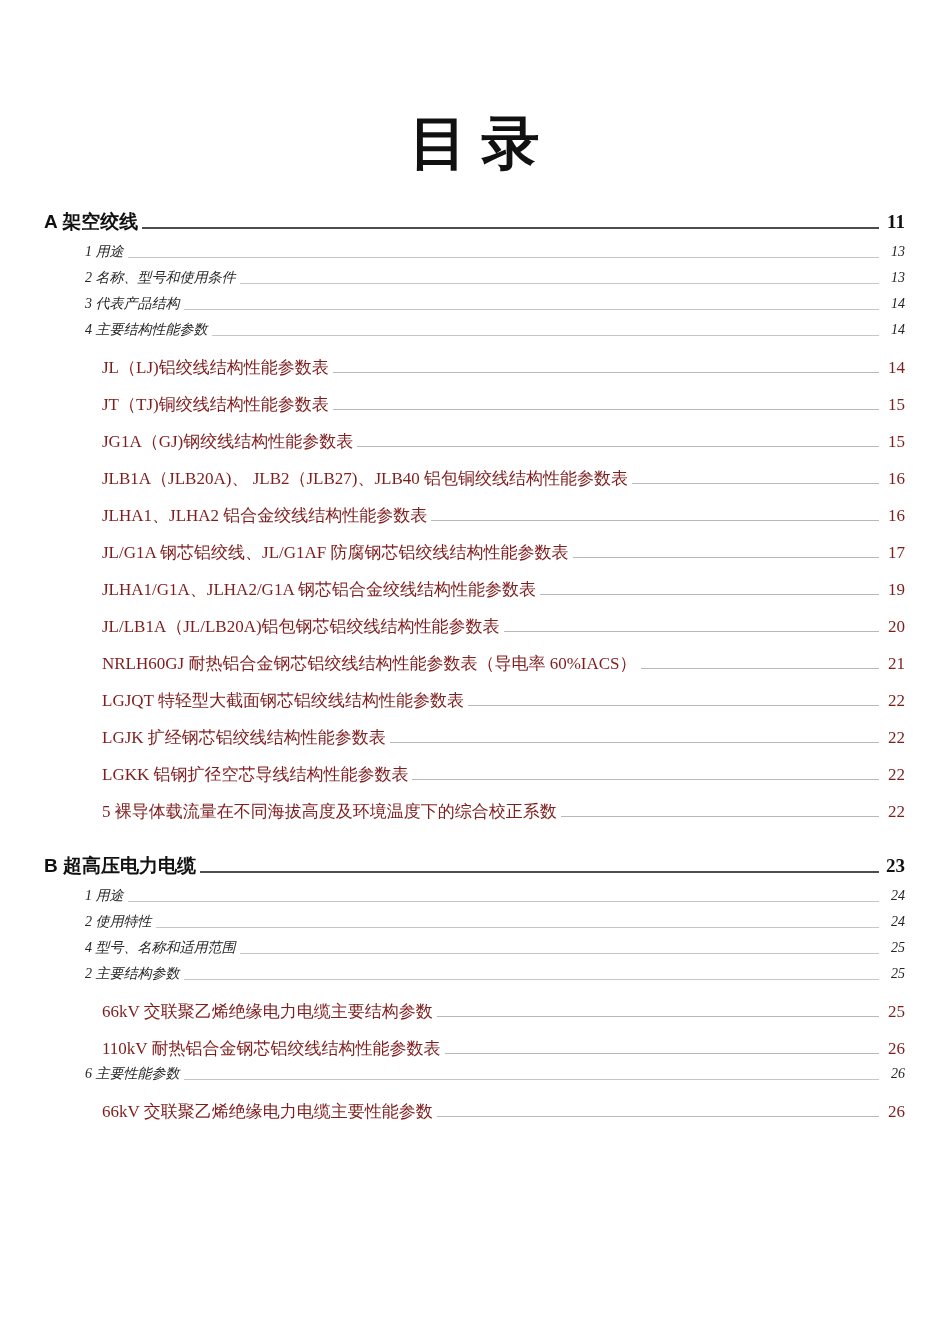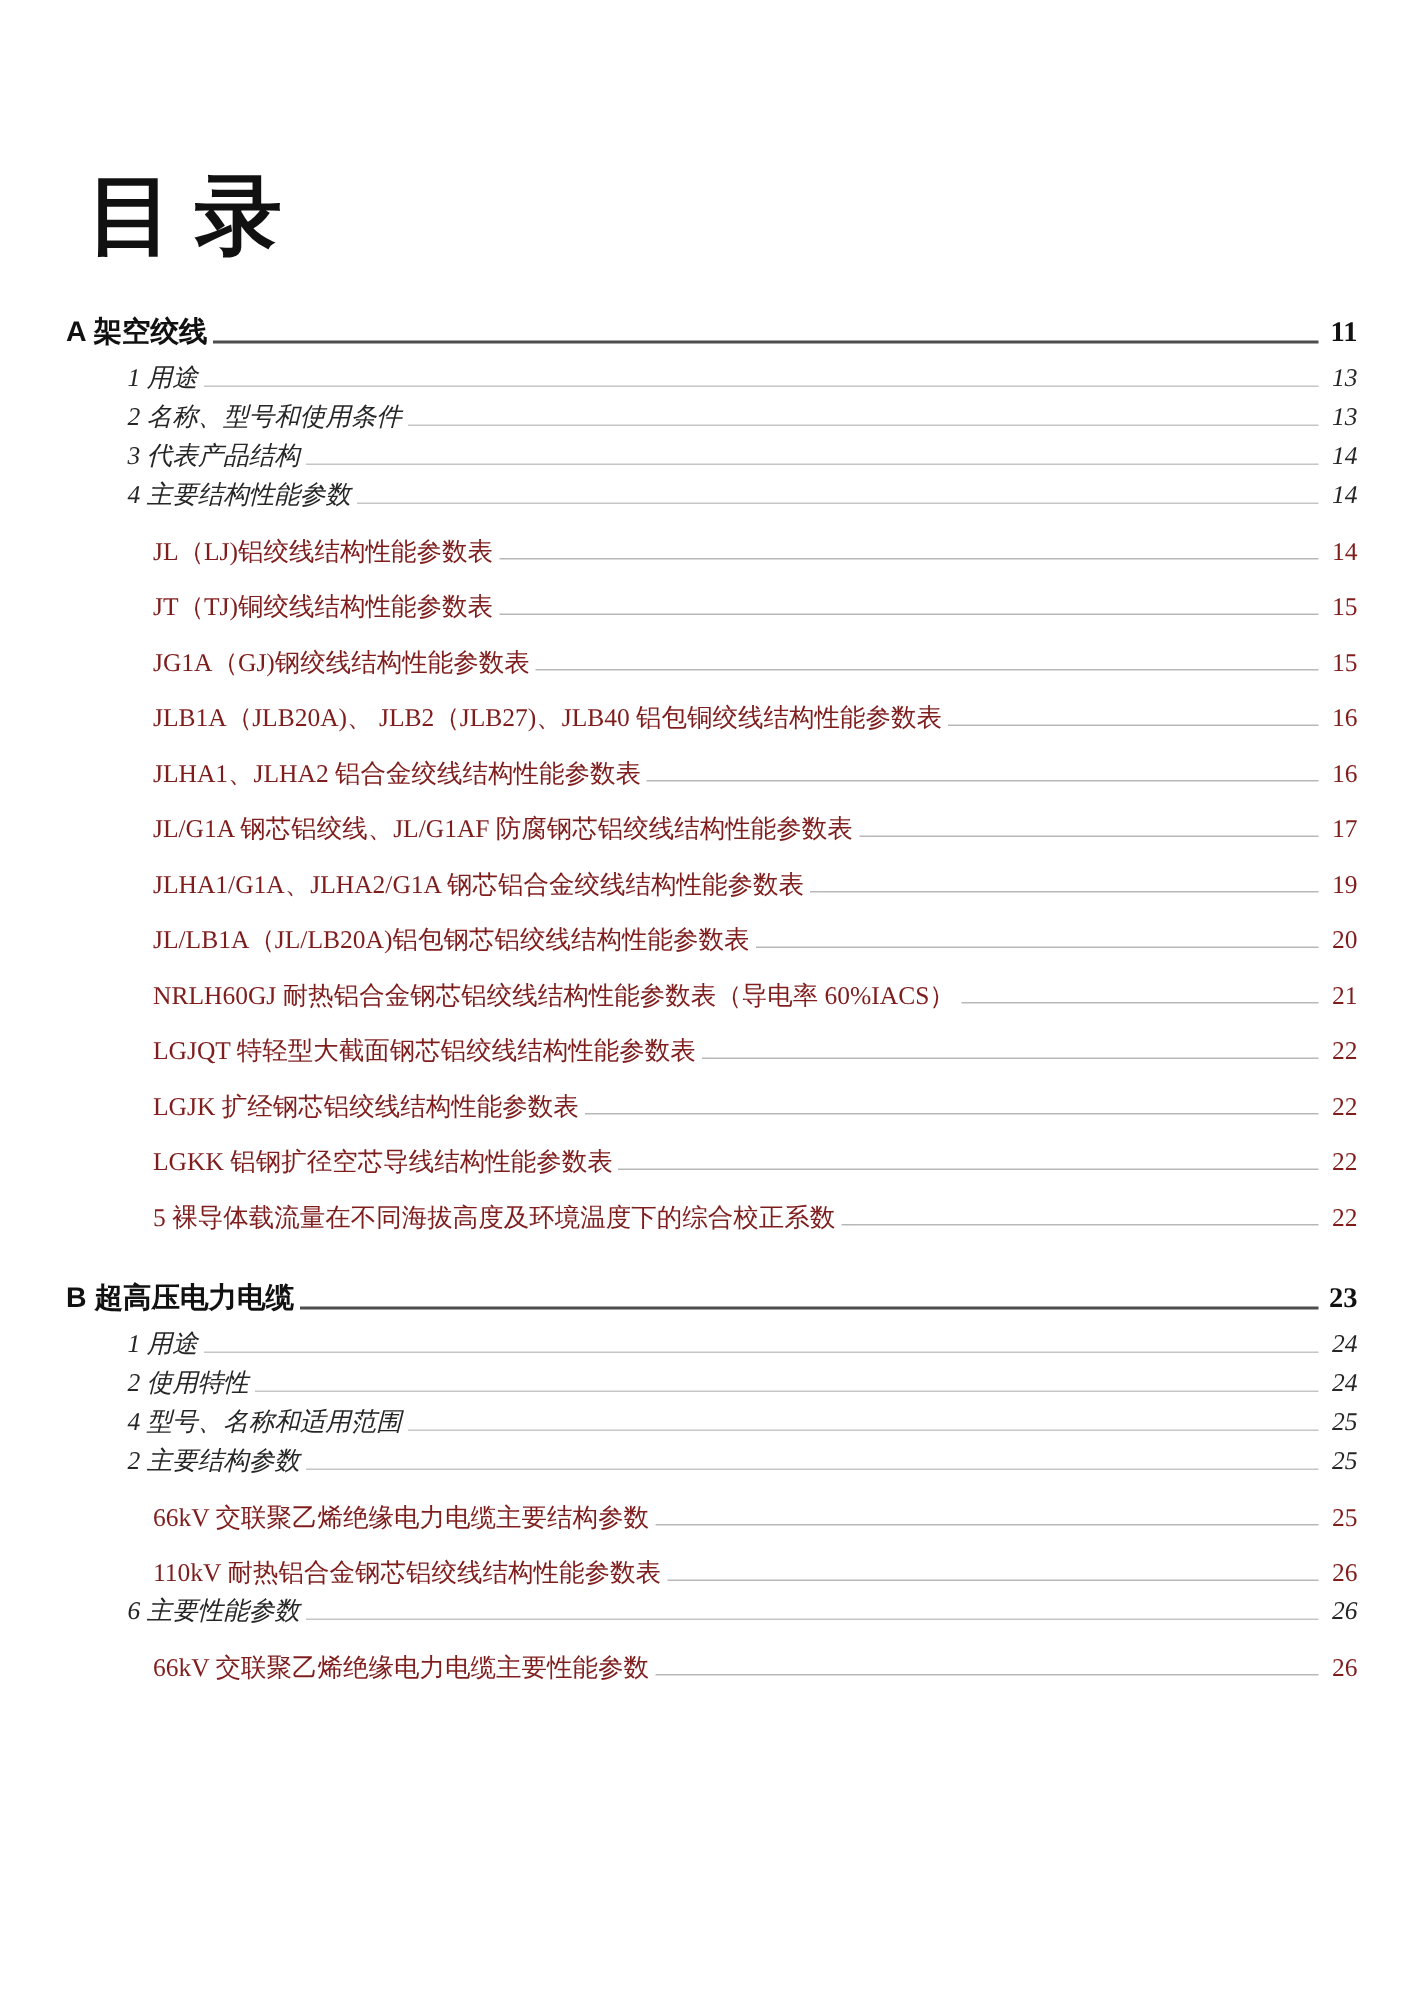--- a/index.html
+++ b/index.html
@@ -11,20 +11,21 @@
     color: #1c1c1c;
     overflow: hidden;
   }
   .page {
     width: 950px;
     height: 1343px;
     padding: 0 45px 0 44px;
   }
   .doc-title {
     margin-top: 112px;
+    text-align: center;
     font-family: "Liberation Serif", "DejaVu Serif", serif;
     font-size: 58px;
     font-weight: 700;
     letter-spacing: 14px;
     line-height: 1.1;
     color: #111;
     text-indent: 14px; 
   }
   .toc { margin-top: 8px; }
 
@@ -61,21 +62,21 @@
   .toc-row.l1 .pagenum {
     font-family: "Liberation Serif", "DejaVu Serif", serif;
     font-weight: 700;
   }
 
   
   .toc-row.l2 {
     margin-top: 8px;
     margin-left: 41px;
     font-style: italic;
-    font-size: 17px;
+    font-size: 14px;
     line-height: 18px;
     color: #262626;
   }
   .toc-row.l2 .leader { border-bottom: 1px solid #c6c6c6; }
 
   
   .toc-row.l3 {
     margin-top: 20px;
     margin-left: 58px;
     font-size: 17px;

